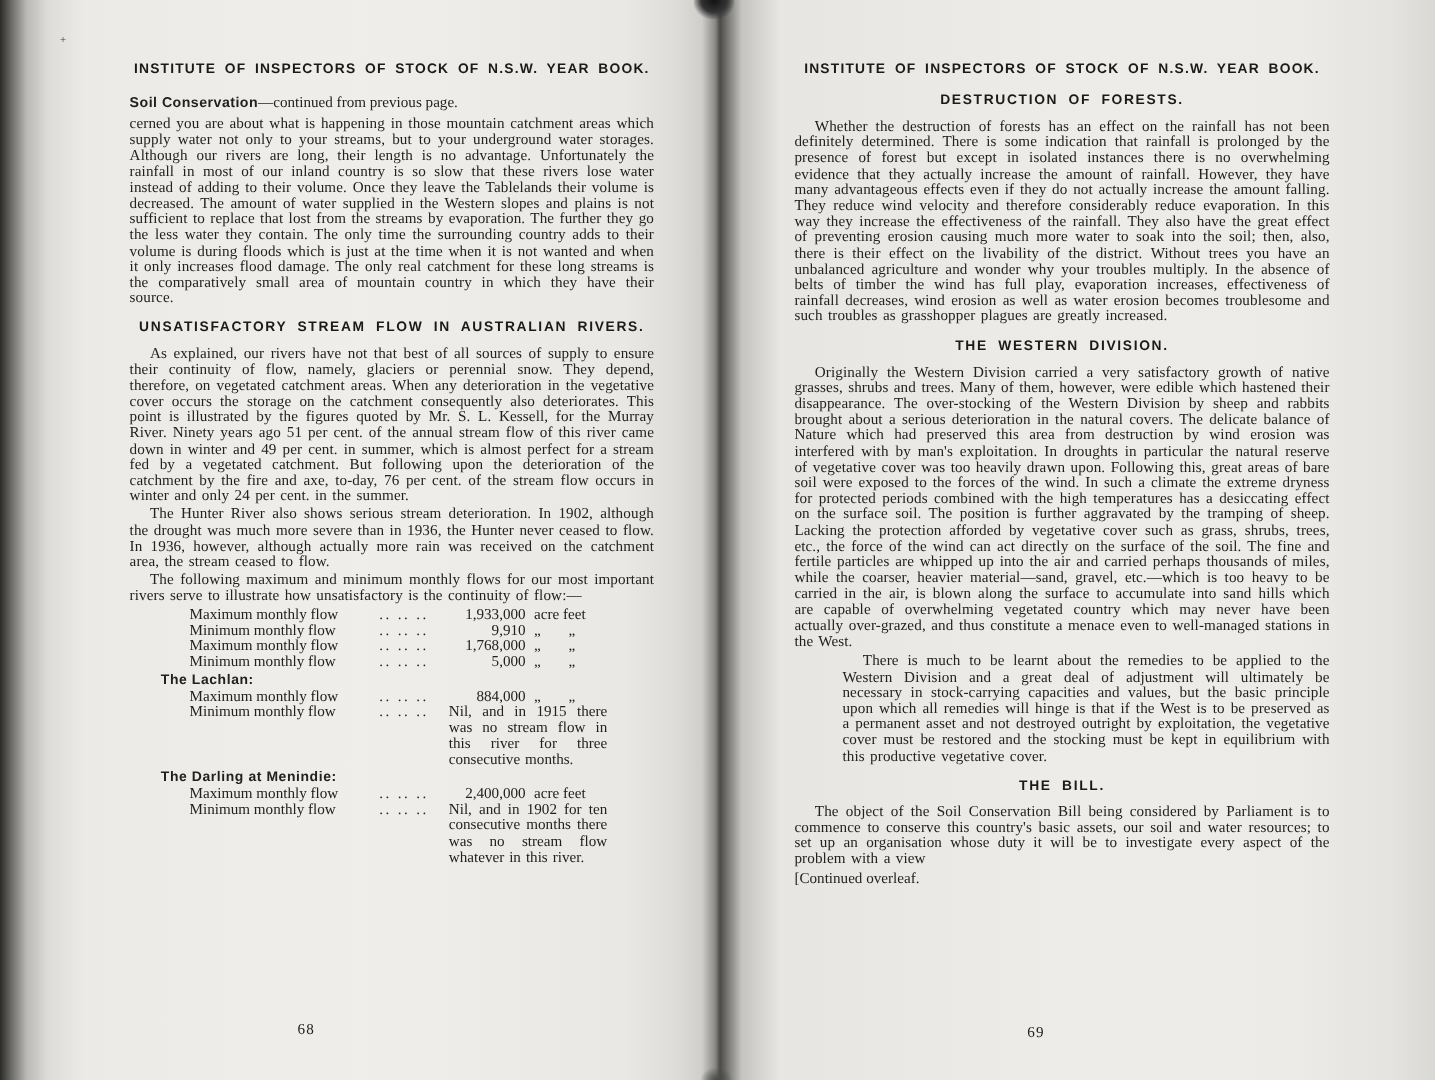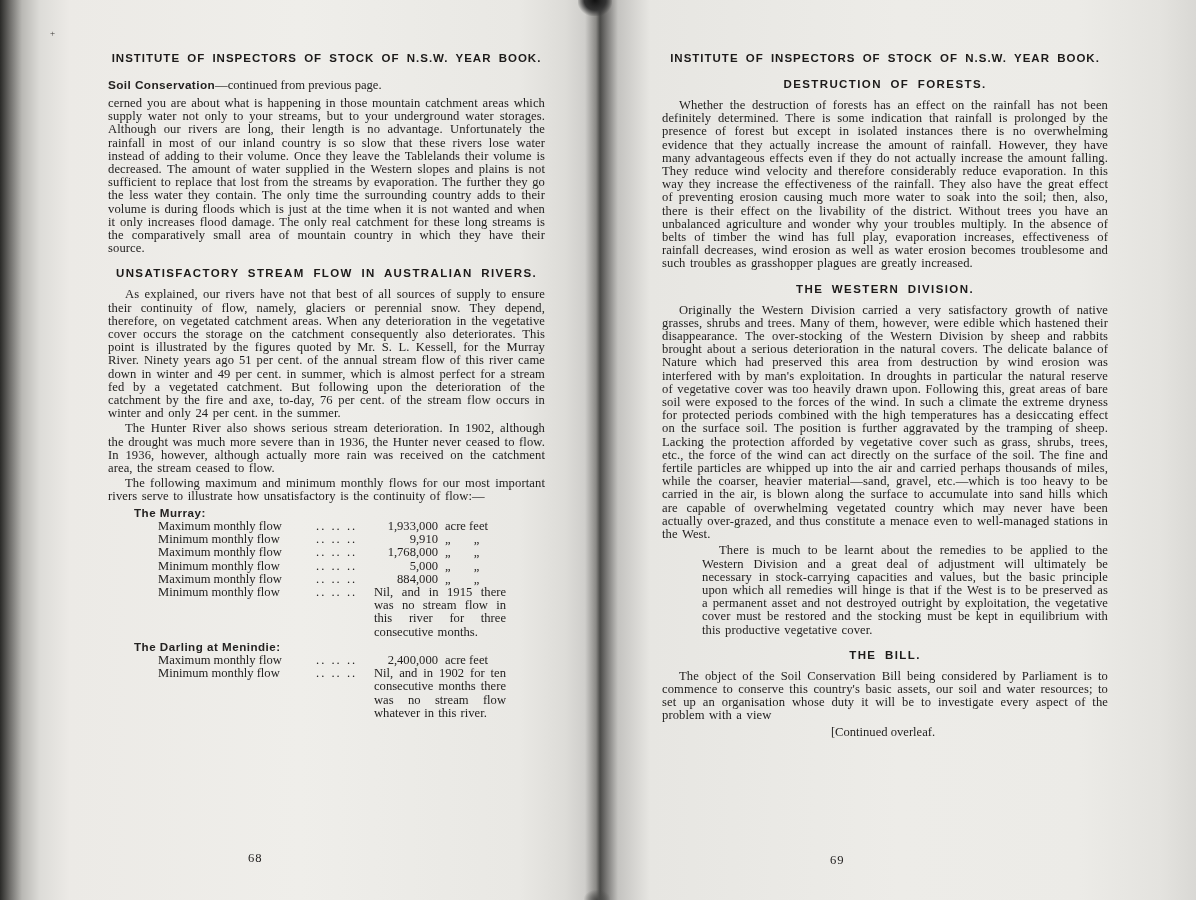--- a/index.html
+++ b/index.html
@@ -58,22 +58,22 @@
   .flow-row { display:flex; align-items:flex-start; padding-left:50px; line-height:13.2px; }
   .flow-label { font-size:12.6px; white-space:nowrap; width:158px; }
   .flow-leader { font-size:12.6px; letter-spacing:2px; white-space:nowrap; width:58px; }
   .flow-value { width:132px; font-size:12.6px; }
   .amt { display:inline-block; width:64px; text-align:right; }
   .unit { margin-left:7px; }
   .unit--ditto { word-spacing:20px; }
   .flow-note { text-align:justify; word-spacing:1px; }
   .page-number { position:absolute; font-size:12.6px; letter-spacing:1px; }
   .page-number--left { left:248px; top:851px; }
-  .page-number--right { left:830px; top:853px; }
-  .continued-note { text-align:center; font-size:12.6px; padding-right:4px; margin-top:1px; }
+  .page-number--right { left:856px; top:853px; }
+  .continued-note { text-align:left; font-size:12.6px; padding-right:4px; margin-top:1px; }
 </style>
 </head>
 <body>
 
 <div class="scan">
   <div class="gutter-top-mark"></div>
   <div class="gutter-bottom-mark"></div>
   <div class="scan-artifact" style="left:50px;top:28px;">+</div>
 
   <div class="page page--left">
@@ -86,21 +86,20 @@
     <p class="para para--noindent">cerned you are about what is happening in those mountain catchment areas which supply water not only to your streams, but to your underground water storages.  Although our rivers are long, their length is no advantage.  Unfortunately the rainfall in most of our inland country is so slow that these rivers lose water instead of adding to their volume.  Once they leave the Tablelands their volume is decreased.  The amount of water supplied in the Western slopes and plains is not sufficient to replace that lost from the streams by evaporation.  The further they go the less water they contain.  The only time the surrounding country adds to their volume is during floods which is just at the time when it is not wanted and when it only increases flood damage.  The only real catchment for these long streams is the comparatively small area of mountain country in which they have their source.</p>
 
     <div class="section-heading">UNSATISFACTORY STREAM FLOW IN AUSTRALIAN RIVERS.</div>
 
     <p class="para">As explained, our rivers have not that best of all sources of supply to ensure their continuity of flow, namely, glaciers or perennial snow. They depend, therefore, on vegetated catchment areas.  When any deterioration in the vegetative cover occurs the storage on the catchment consequently also deteriorates.  This point is illustrated by the figures quoted by Mr. S. L. Kessell, for the Murray River. Ninety years ago 51 per cent. of the annual stream flow of this river came down in winter and 49 per cent. in summer, which is almost perfect for a stream fed by a vegetated catchment.  But following upon the deterioration of the catchment by the fire and axe, to-day, 76 per cent. of the stream flow occurs in winter and only 24 per cent. in the summer.</p>
     <p class="para">The Hunter River also shows serious stream deterioration.  In 1902, although the drought was much more severe than in 1936, the Hunter never ceased to flow.  In 1936, however, although actually more rain was received on the catchment area, the stream ceased to flow.</p>
     <p class="para">The following maximum and minimum monthly flows for our most important rivers serve to illustrate how unsatisfactory is the continuity of flow:—</p>
 
     <div>
 
-      <div class="river-name">The Murray:</div>
       <div class="flow-row">
         <span class="flow-label">Maximum monthly flow</span>
         <span class="flow-leader">.. .. ..</span>
         <span class="flow-value"><span class="amt">1,933,000</span><span class="unit">acre feet</span></span>
       </div>
       <div class="flow-row">
         <span class="flow-label">Minimum monthly flow</span>
         <span class="flow-leader">.. .. ..</span>
         <span class="flow-value"><span class="amt">9,910</span><span class="unit unit--ditto">„ „</span></span>
       </div>
@@ -109,20 +108,21 @@
         <span class="flow-label">Maximum monthly flow</span>
         <span class="flow-leader">.. .. ..</span>
         <span class="flow-value"><span class="amt">1,768,000</span><span class="unit unit--ditto">„ „</span></span>
       </div>
       <div class="flow-row">
         <span class="flow-label">Minimum monthly flow</span>
         <span class="flow-leader">.. .. ..</span>
         <span class="flow-value"><span class="amt">5,000</span><span class="unit unit--ditto">„ „</span></span>
       </div>
 
+      <div class="river-name">The Lachlan:</div>
       <div class="flow-row">
         <span class="flow-label">Maximum monthly flow</span>
         <span class="flow-leader">.. .. ..</span>
         <span class="flow-value"><span class="amt">884,000</span><span class="unit unit--ditto">„ „</span></span>
       </div>
       <div class="flow-row">
         <span class="flow-label">Minimum monthly flow</span>
         <span class="flow-leader">.. .. ..</span>
         <span class="flow-value flow-note">Nil, and in 1915 there was no stream flow in this river for three consecutive months.</span>
       </div>

